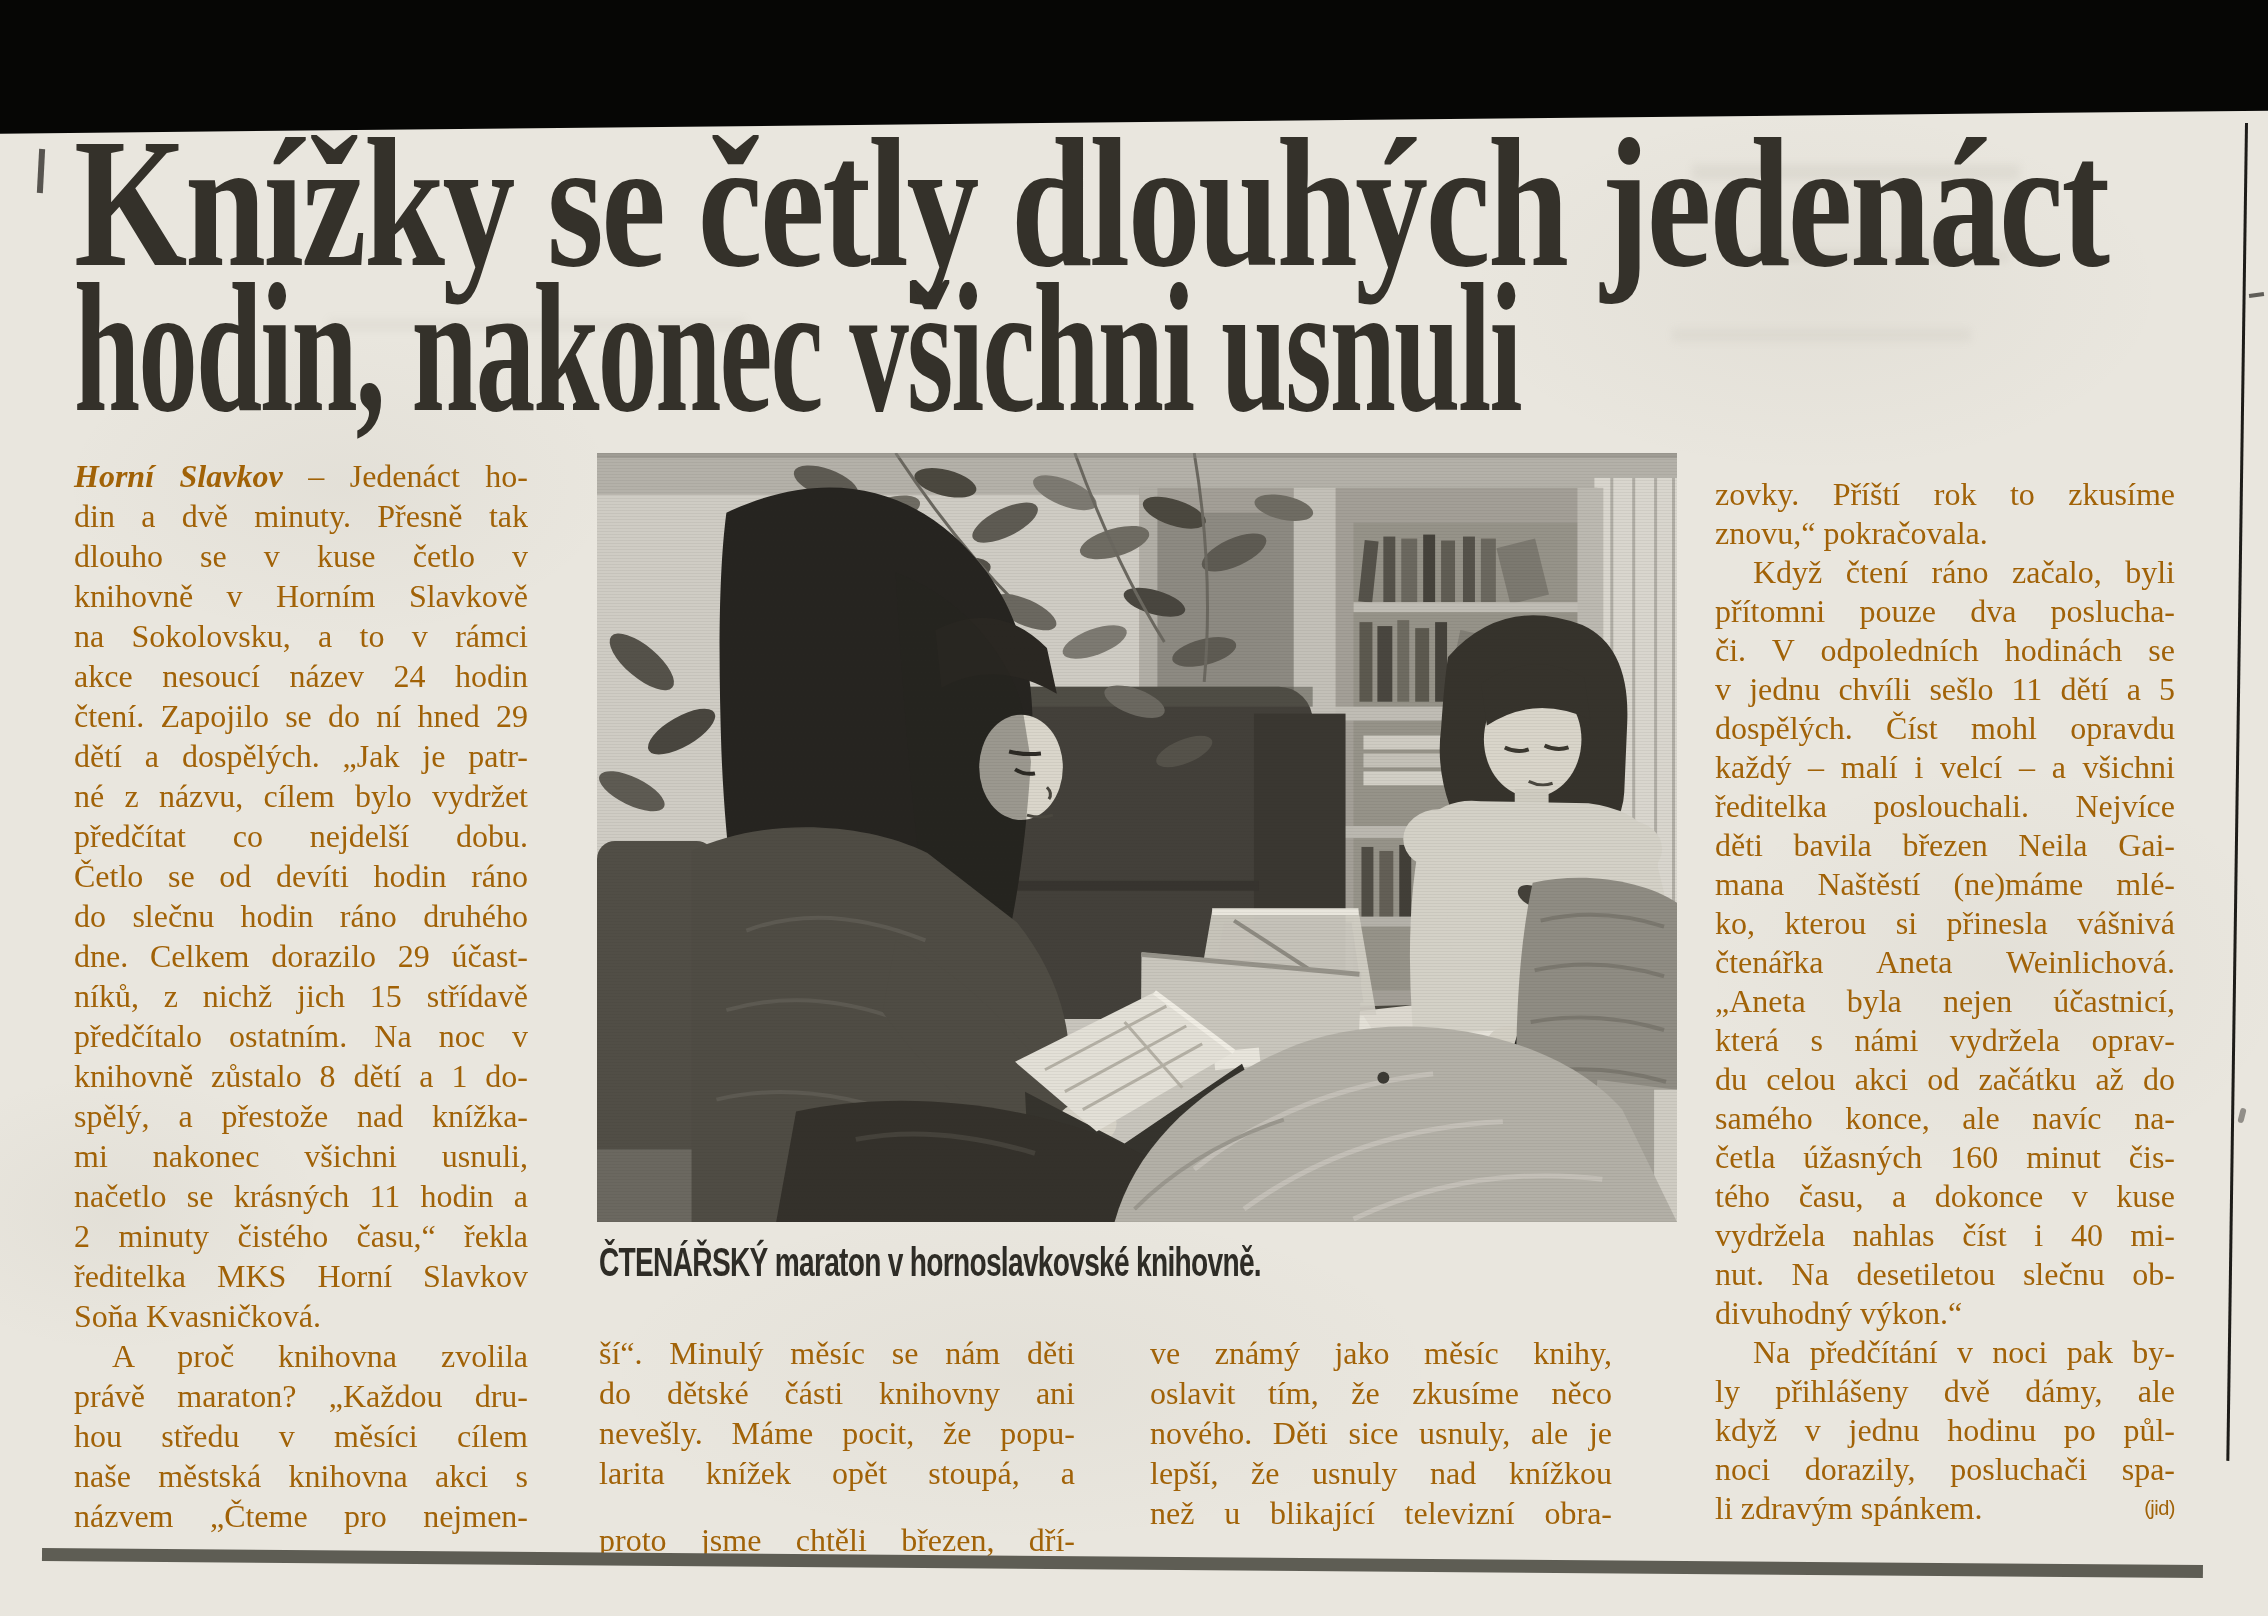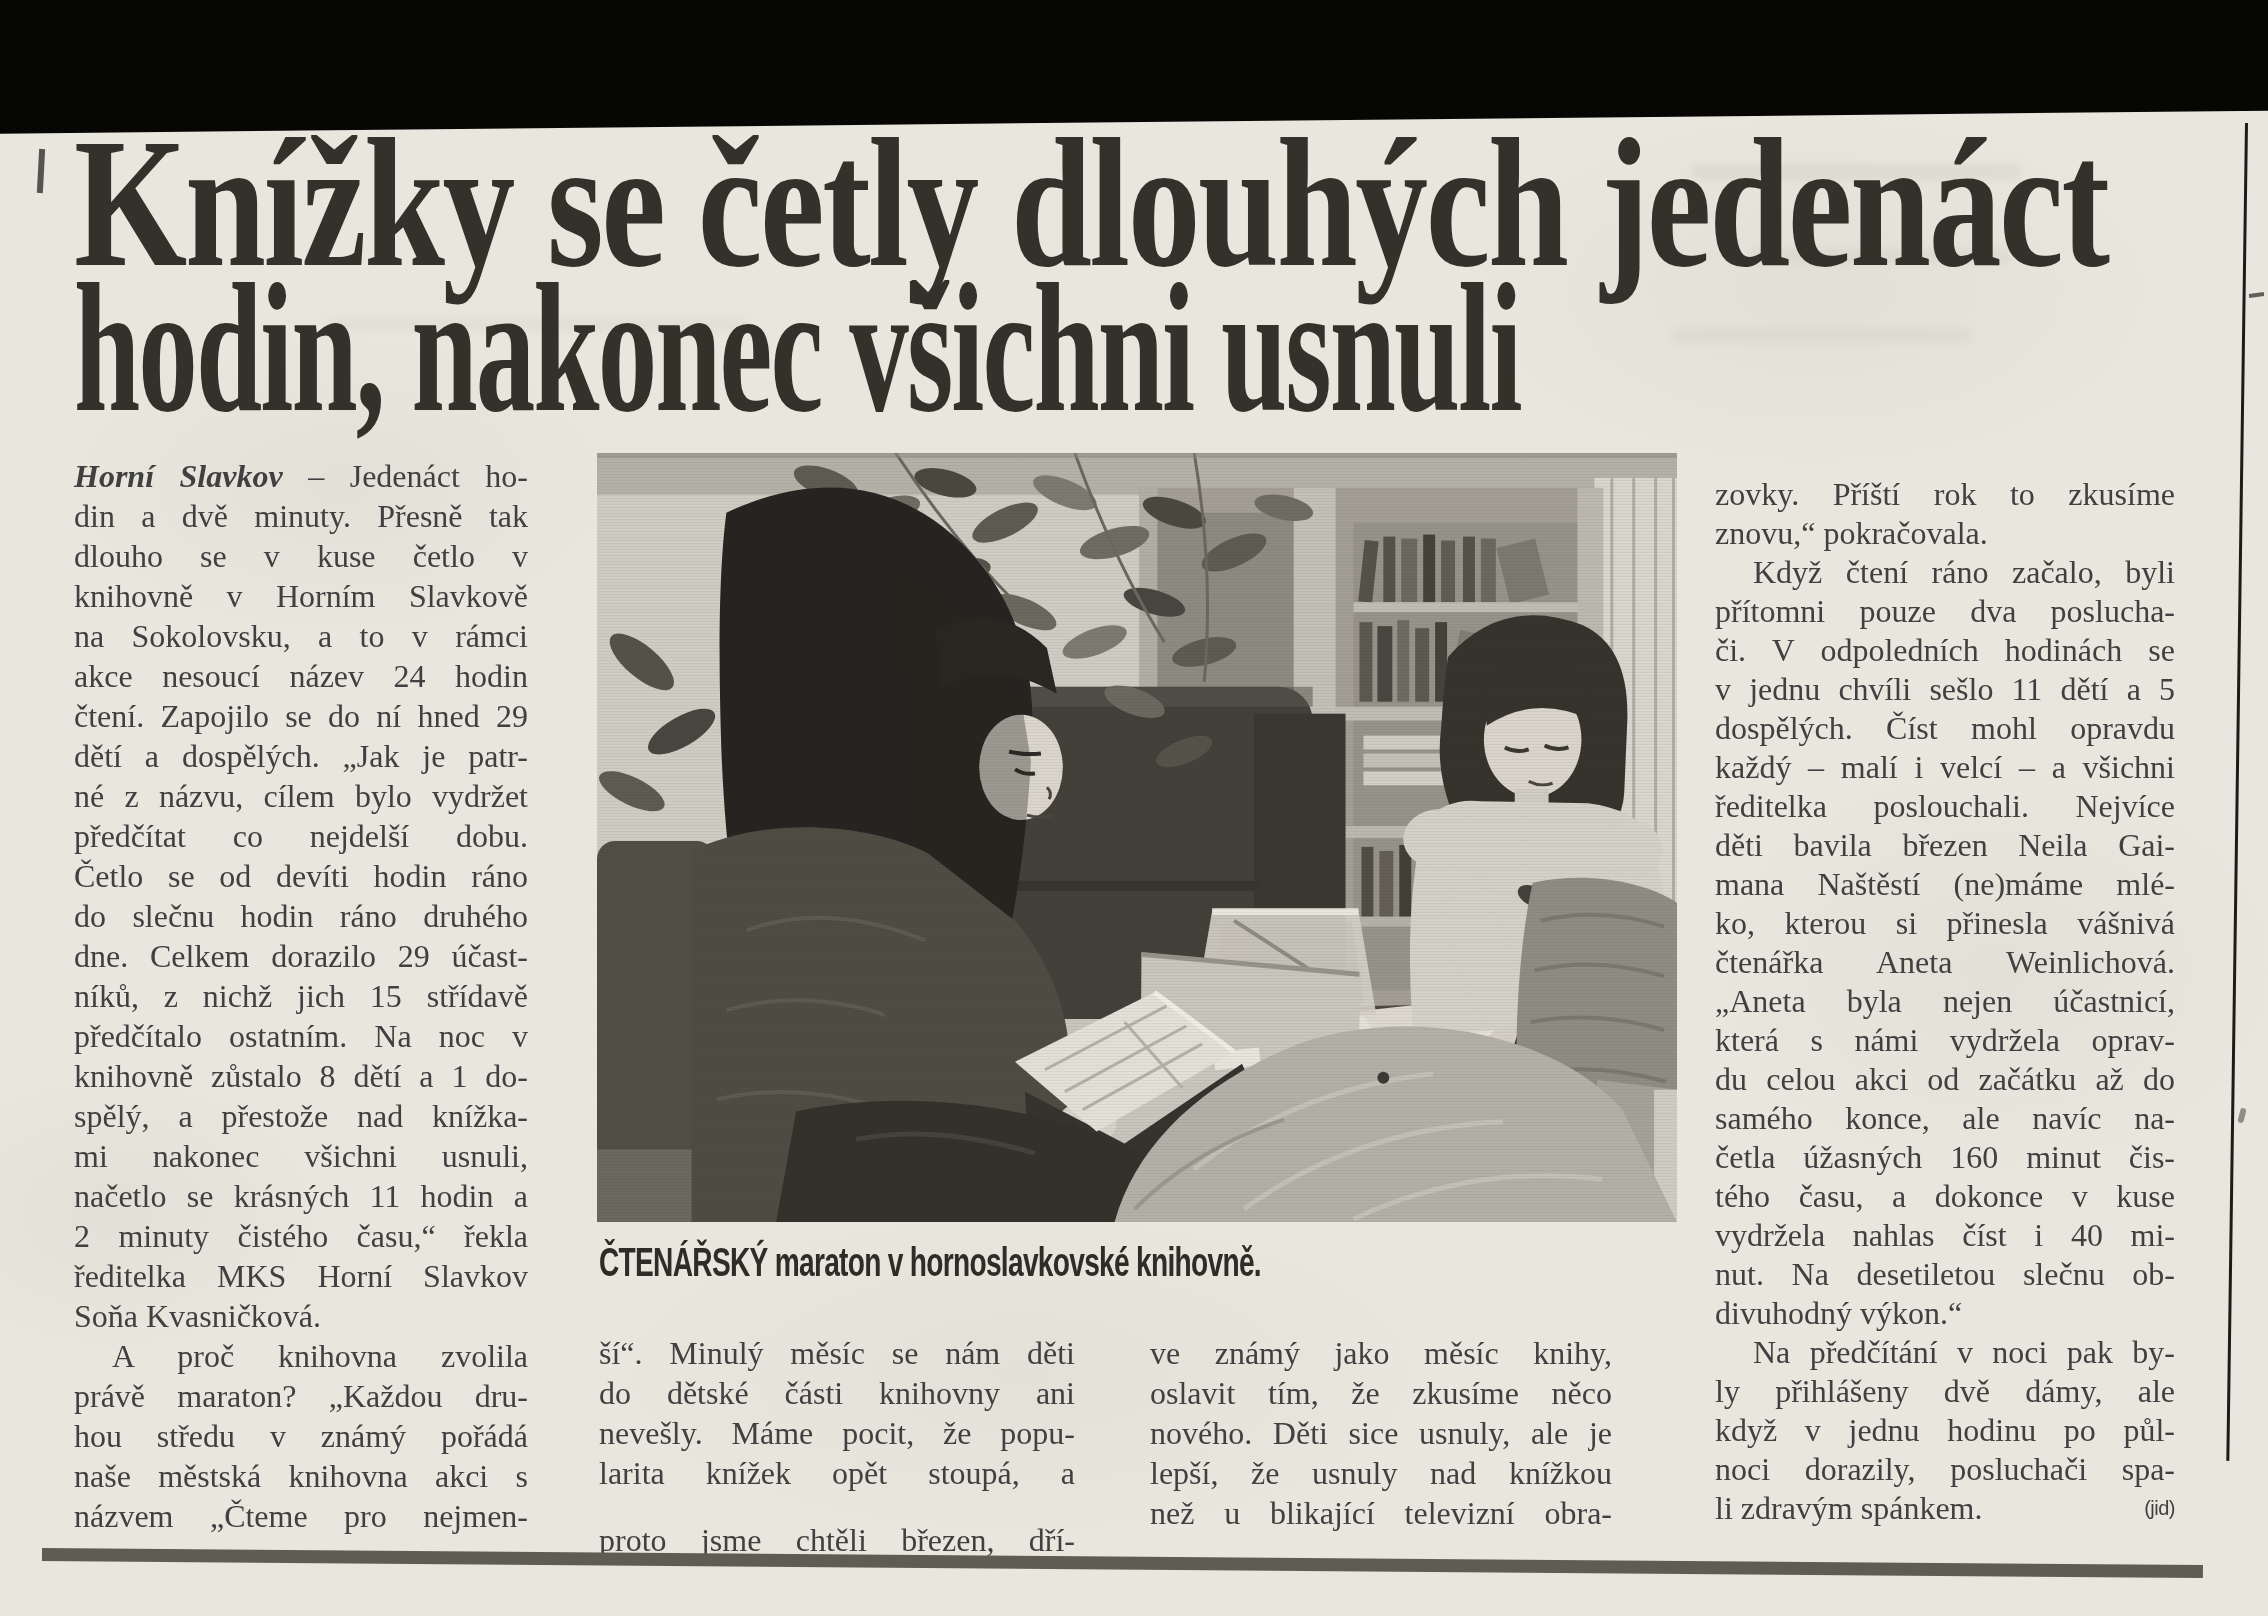--- a/index.html
+++ b/index.html
@@ -21,21 +21,21 @@
   .scan-bar-top{
     position:absolute;left:0;top:0;width:2269px;height:135px;background:#060605;z-index:3;
     clip-path:polygon(0 0,100% 0,100% 82%,0 99%);
   }
   .headline{position:absolute;z-index:4;left:74px;white-space:nowrap;
     font-weight:bold;color:#34312a;letter-spacing:-3px;line-height:1;font-size:185px;
     transform-origin:left top;}
   #hline1{top:110px;}
   #hline2{top:255px;}
 
-  .textcol{position:absolute;z-index:4;font-size:32px;color:#404040;}
+  .textcol{position:absolute;z-index:4;font-size:32px;color:#a16207;}
   #left-col{left:74px;top:456px;width:454px;}
   #right-col{left:1715px;top:475px;width:460px;}
   #bottom-col-a{left:599px;top:1333px;width:476px;}
   #bottom-col-b{left:1150px;top:1333px;width:462px;}
   .jline{height:40px;line-height:40px;text-align:justify;text-align-last:justify;
     transform-origin:left center;overflow:visible;}
   #right-col .jline{height:39px;line-height:39px;}
   .jline.pend{text-align:left;text-align-last:left;white-space:nowrap;}
   .lead{font-weight:bold;font-style:italic;}
   .sig{float:right;font-family:"Liberation Sans",sans-serif;font-weight:normal;font-size:20px;letter-spacing:-0.5px;}
@@ -95,21 +95,21 @@
     <div class="jline" style="white-space: normal;">předčítalo ostatním. Na noc v</div>
     <div class="jline" style="white-space: normal;">knihovně zůstalo 8 dětí a 1 do-</div>
     <div class="jline" style="white-space: normal;">spělý, a přestože nad knížka-</div>
     <div class="jline" style="white-space: normal;">mi nakonec všichni usnuli,</div>
     <div class="jline" style="white-space: normal;">načetlo se krásných 11 hodin a</div>
     <div class="jline" style="white-space: normal;">2 minuty čistého času,“ řekla</div>
     <div class="jline" style="white-space: normal;">ředitelka MKS Horní Slavkov</div>
     <div class="jline pend">Soňa Kvasničková.</div>
     <div class="jline" style="text-indent: 38px; white-space: normal;">A proč knihovna zvolila</div>
     <div class="jline" style="white-space: normal;">právě maraton? „Každou dru-</div>
-    <div class="jline" style="white-space: normal;">hou středu v známý pořádá</div>
+    <div class="jline" style="white-space: normal;">hou středu v měsíci cílem</div>
     <div class="jline" style="white-space: normal;">naše městská knihovna akci s</div>
     <div class="jline" style="white-space: normal;">názvem „Čteme pro nejmen-</div>
   </div>
 
 <div class="photo-wrap">
   <svg viewBox="0 0 1085 773" preserveAspectRatio="none">
 
     <rect x="0" y="0" width="1085" height="773" fill="#c8c5bd"></rect>
     <rect x="0" y="0" width="560" height="470" fill="#cfccc4"></rect>
     <rect x="0" y="0" width="1085" height="42" fill="#b4b1a9"></rect>

